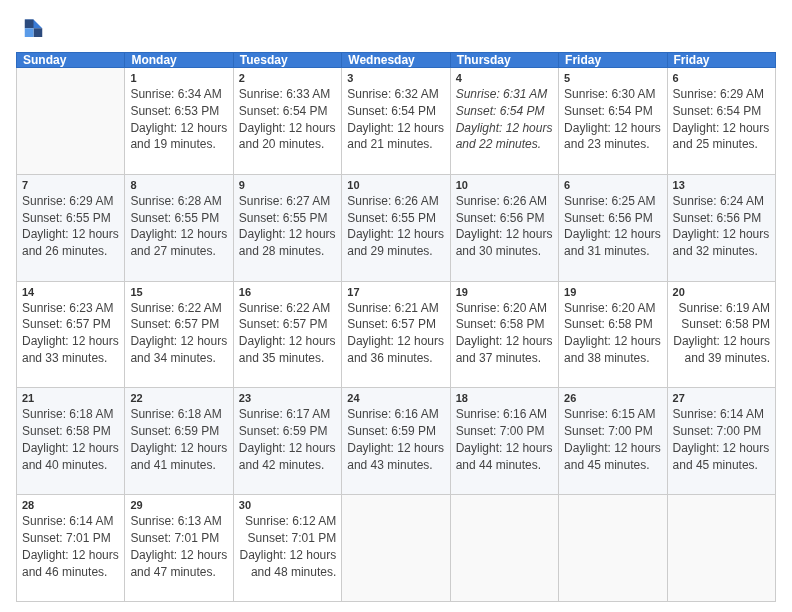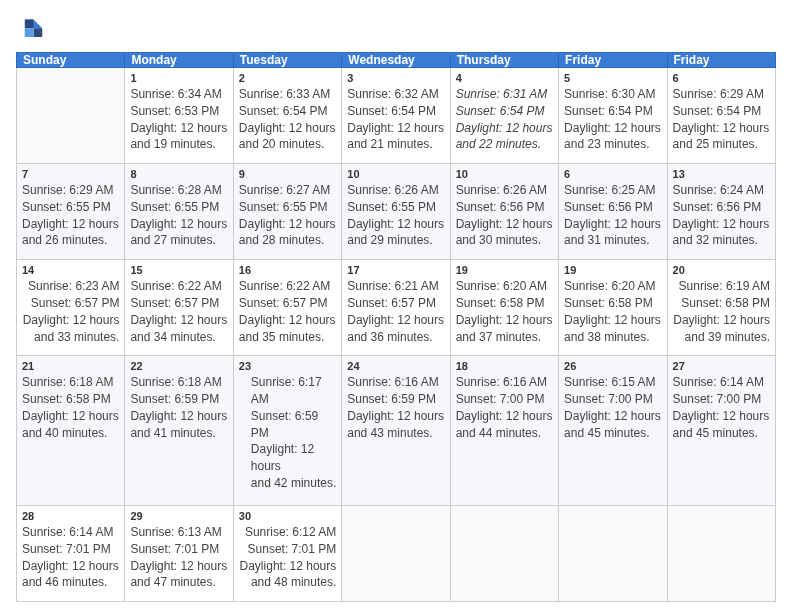--- a/index.html
+++ b/index.html
@@ -217,21 +217,21 @@
             <div class="day-num">13</div>
             <div class="day-info" style="white-space: pre-line;">Sunrise: 6:24 AM
 Sunset: 6:56 PM
 Daylight: 12 hours
 and 32 minutes.</div>
           </td>
         </tr>
         <tr>
           <td class="row-white">
             <div class="day-num">14</div>
-            <div class="day-info" style="white-space: pre-line; text-align: right;">Sunrise: 6:23 AM
+            <div class="day-info" style="white-space: pre-line;">Sunrise: 6:23 AM
 Sunset: 6:57 PM
 Daylight: 12 hours
 and 33 minutes.</div>
           </td>
           <td class="row-white">
             <div class="day-num">15</div>
             <div class="day-info" style="white-space: pre-line;">Sunrise: 6:22 AM
 Sunset: 6:57 PM
 Daylight: 12 hours
 and 34 minutes.</div>
@@ -282,21 +282,21 @@
           </td>
           <td class="row-shade">
             <div class="day-num">22</div>
             <div class="day-info" style="white-space: pre-line;">Sunrise: 6:18 AM
 Sunset: 6:59 PM
 Daylight: 12 hours
 and 41 minutes.</div>
           </td>
           <td class="row-shade">
             <div class="day-num">23</div>
-            <div class="day-info" style="white-space: pre-line; margin-left: 12px;">Sunrise: 6:17 AM
+            <div class="day-info" style="white-space: pre-line;">Sunrise: 6:17 AM
 Sunset: 6:59 PM
 Daylight: 12 hours
 and 42 minutes.</div>
           </td>
           <td class="row-shade">
             <div class="day-num">24</div>
             <div class="day-info" style="white-space: pre-line;">Sunrise: 6:16 AM
 Sunset: 6:59 PM
 Daylight: 12 hours
 and 43 minutes.</div>

